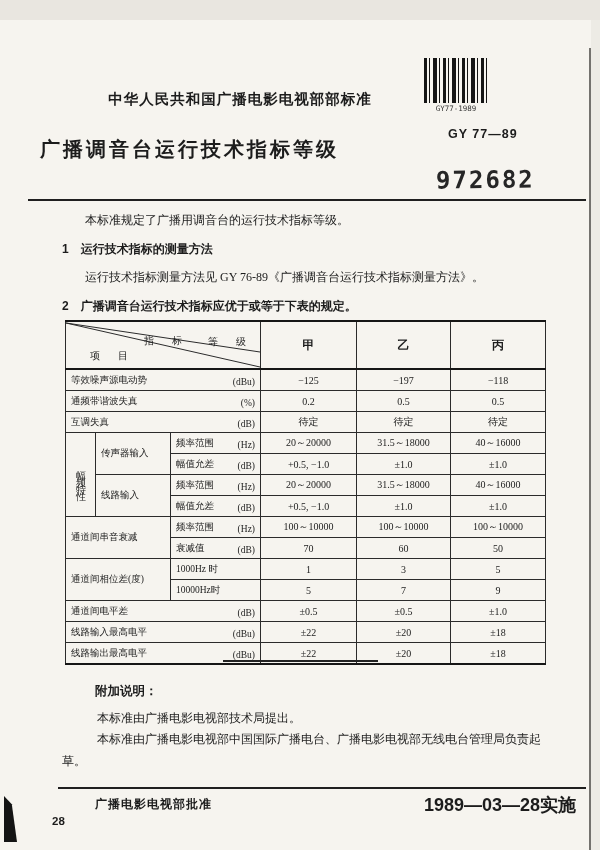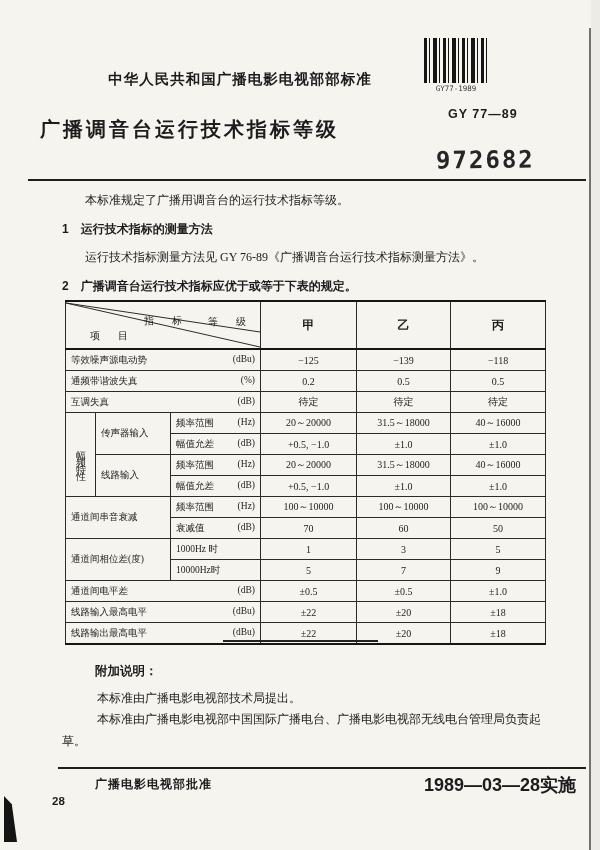--- a/index.html
+++ b/index.html
@@ -1,18 +1,18 @@
 <!DOCTYPE html>
 <html><head>
 <meta charset="utf-8">
 <style>
   html,body{margin:0;padding:0;}
   body{width:600px;height:850px;position:relative;background:#e9e6e0;
        font-family:"Liberation Serif",serif;color:#1c1c1c;overflow:hidden;}
-  .page{position:absolute;inset:0;background:#f6f4ef;}
+  .page{position:absolute;inset:0;background:#f6f4ef;margin-top:20px;}
   .page-right-edge{position:absolute;right:9px;top:28px;bottom:0;width:2px;background:#5d5b57;opacity:.85;}
   .right-margin{position:absolute;right:0;top:0;bottom:0;width:9px;background:#edebe5;}
   .corner-artifact{position:absolute;left:4px;bottom:8px;width:13px;height:46px;background:#141414;
        clip-path:polygon(0 0,60% 18%,100% 100%,0 100%);}
   .abs{position:absolute;}
 
   
   .org-title{left:40px;top:70px;width:400px;text-align:center;font-family:"Liberation Sans",sans-serif;
        font-weight:bold;font-size:14.5px;letter-spacing:1px;}
   .barcode{left:424px;top:38px;width:64px;height:45px;
@@ -37,21 +37,21 @@
   
   .spec-table{left:65px;top:300px;}
   table{border-collapse:collapse;table-layout:fixed;width:480px;}
   td{border:1px solid #2b2b2b;padding:0 5px;font-size:9.5px;height:20px;overflow:hidden;
      white-space:nowrap;vertical-align:middle;}
   table{border-top:2.5px solid #161616;border-bottom:2.5px solid #161616;}
   tr.hdr{border-bottom:2px solid #161616;}
   tr.hdr td{height:46px;}
   .ghead{text-align:center;font-family:"Liberation Sans",sans-serif;font-weight:bold;font-size:12px;}
   .val{text-align:center;font-size:10px;padding:0 2px;}
-  .cellflex{display:flex;justify-content:space-between;align-items:flex-start;}
+  .cellflex{display:flex;justify-content:space-between;align-items:flex-end;}
   .unit{font-size:9.5px;}
   .gcell{text-align:left;}
   .vcell{padding:0;text-align:center;}
   .vtext{writing-mode:vertical-lr;text-orientation:upright;letter-spacing:7px;display:inline-block;
          font-size:10px;margin-top:4px;}
   .diag{position:relative;padding:0;}
   .diag svg{position:absolute;inset:0;}
   .dg{position:absolute;font-size:10px;letter-spacing:4px;}
   .dg-grade{right:10px;top:13px;}
   .dg-ind{left:78px;top:12px;}
@@ -119,21 +119,21 @@
       </tr>
 
       <tr>
         <td colspan="3">
               <span class="cellflex">
                 <span>等效噪声源电动势</span>
                 <span class="unit">(dBu)</span>
               </span>
             </td>
         <td class="val">−125</td>
-        <td class="val">−139</td>
+        <td class="val">−197</td>
         <td class="val">−118</td>
       </tr>
       <tr>
         <td colspan="3">
               <span class="cellflex">
                 <span>通频带谐波失真</span>
                 <span class="unit">(%)</span>
               </span>
             </td>
         <td class="val">0.2</td>

